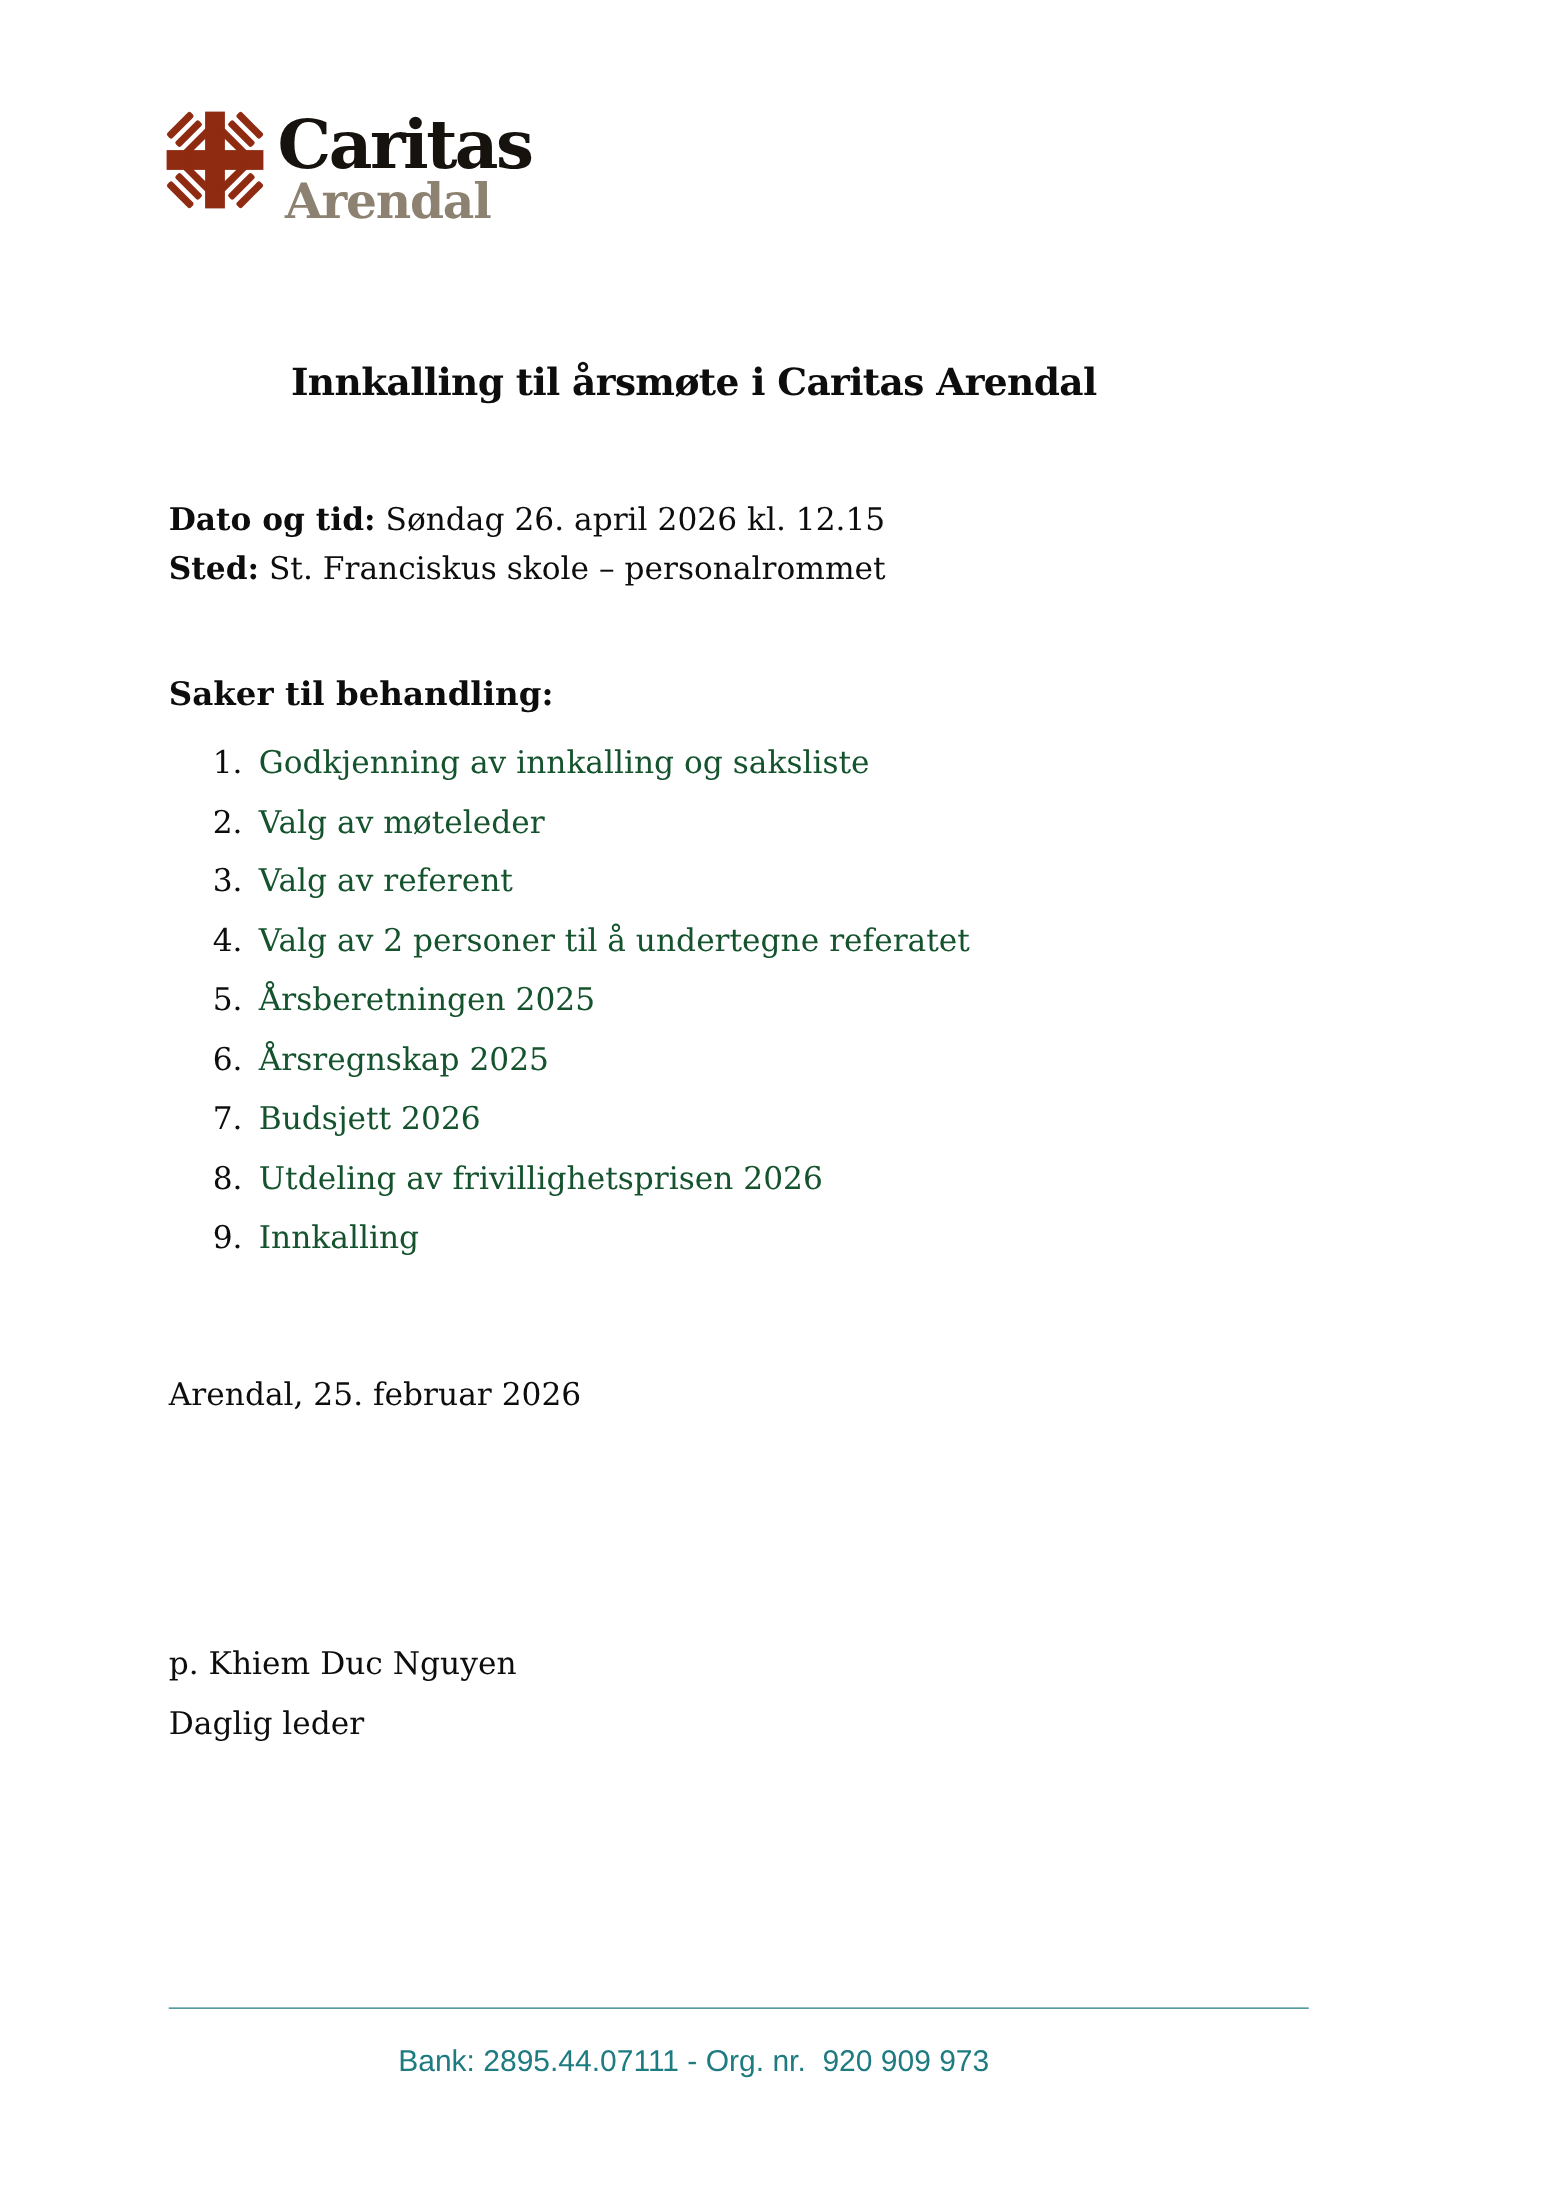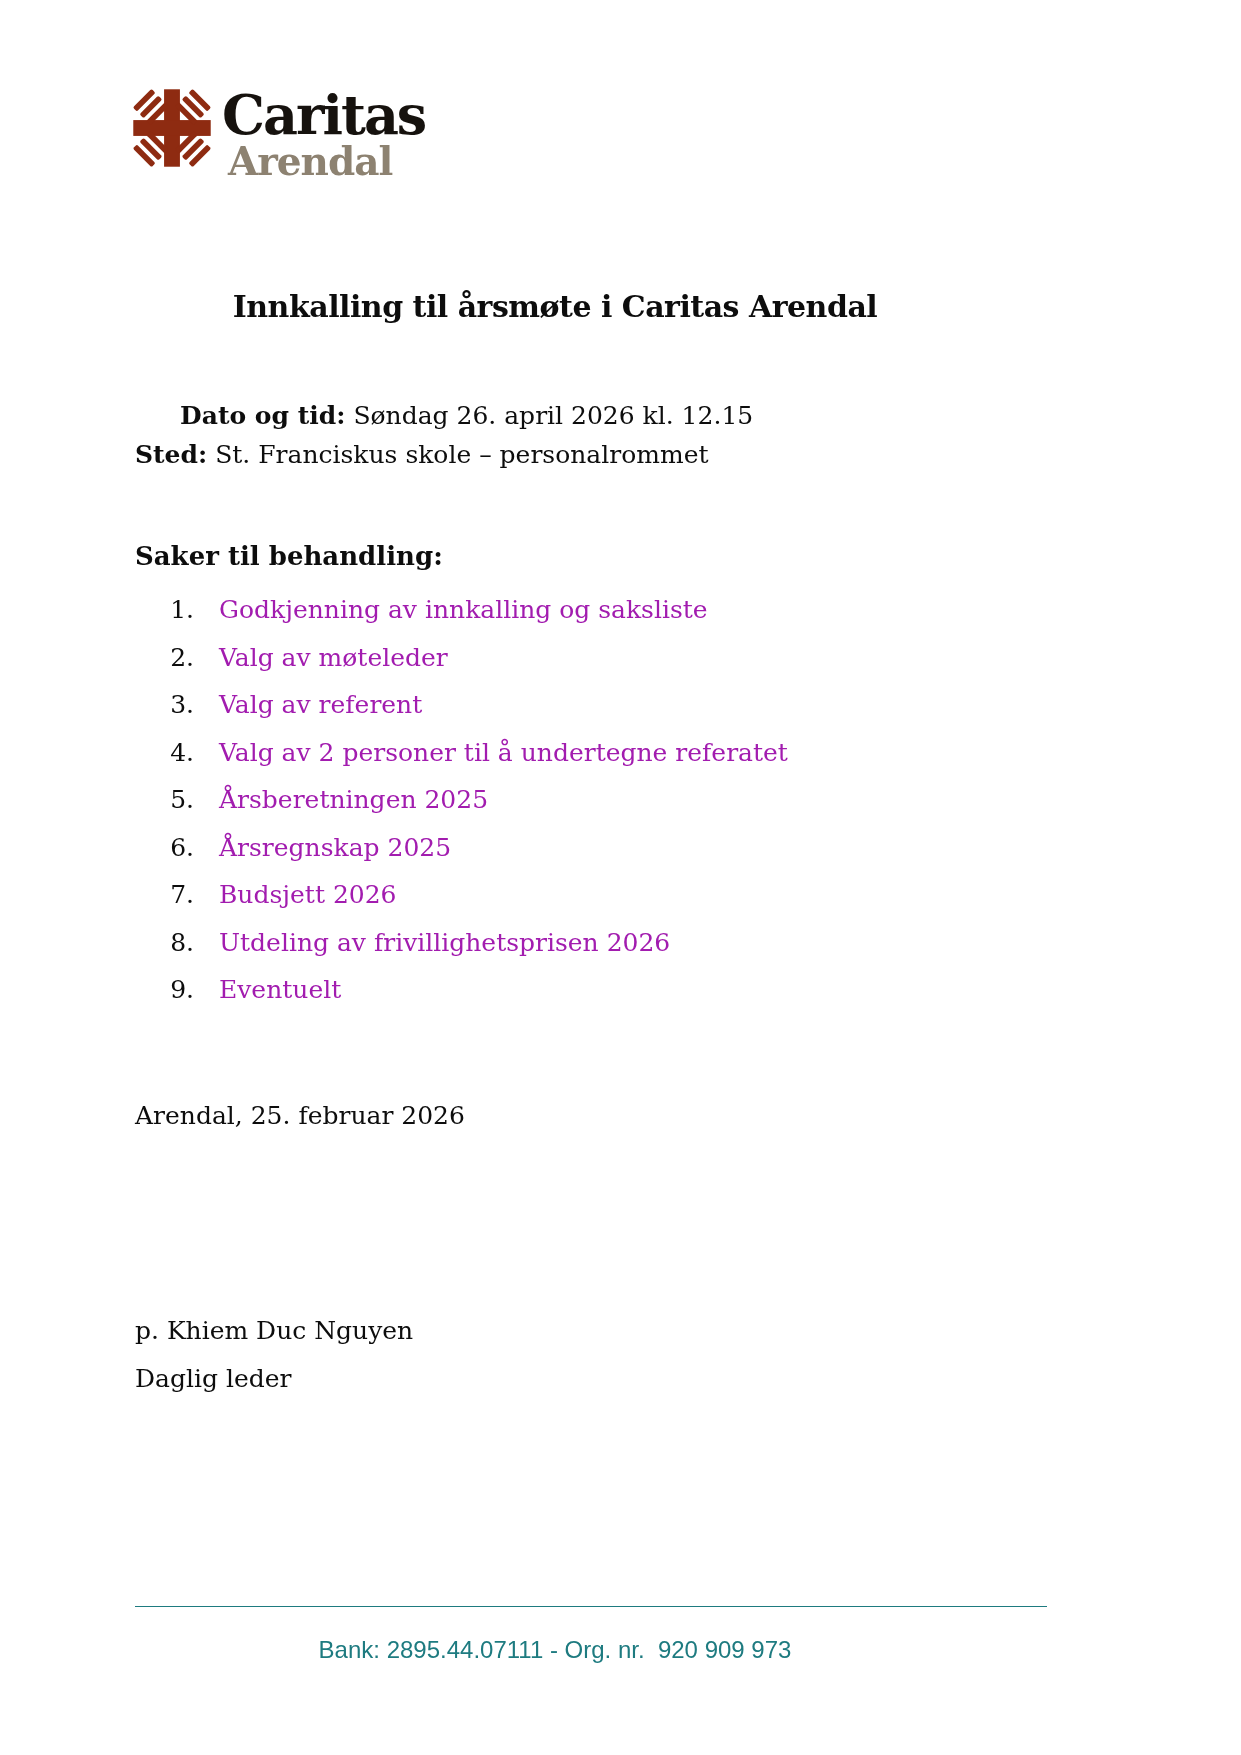--- a/index.html
+++ b/index.html
@@ -32,36 +32,36 @@
   .doc-title {
     top:290px; font-size:30px; font-weight:bold; line-height:1.1;
     letter-spacing:-0.5px; color:#0d0d0d;
   }
 
   
   .bodyline {
     position:absolute; left:135px; font-size:25px; line-height:1.3;
     white-space:nowrap; color:#0d0d0d;
   }
-  .line-dato  { top:400px;margin-left:45px; }
+  .line-dato  { top:400px; }
   .line-sted  { top:439px; }
   .bodyline strong { font-weight:bold; }
 
   .agenda-heading {
     position:absolute; left:135px; top:541px;
     font-size:26px; font-weight:bold; color:#0d0d0d; white-space:nowrap;
   }
 
   .agenda { position:absolute; left:168px; top:597px; }
   .agenda-row { height:47.5px; display:flex; align-items:flex-start; }
   .agenda-row .num {
     width:26px; text-align:right; font-size:25px; line-height:26px; color:#0d0d0d;
   }
   .agenda-row .txt {
-    margin-left:25px; font-size:25px; line-height:26px; white-space:nowrap; color:#a21caf;
+    margin-left:13px; font-size:25px; line-height:26px; white-space:nowrap; color:#14532d;
   }
 
   .closing-dateline { top:1100px; }
   .sig-name         { top:1315px; }
   .sig-title        { top:1363px; }
 
   
   .footer-rule {
     position:absolute; left:135px; top:1606px; width:973px; height:0;
     border-top:1.5px solid #1e7b80;
@@ -149,21 +149,21 @@
     <div class="agenda-row">
       <span class="num">7.</span>
       <span class="txt">Budsjett 2026</span>
     </div>
     <div class="agenda-row">
       <span class="num">8.</span>
       <span class="txt">Utdeling av frivillighetsprisen 2026</span>
     </div>
     <div class="agenda-row">
       <span class="num">9.</span>
-      <span class="txt">Eventuelt</span>
+      <span class="txt">Innkalling</span>
     </div>
   </div>
 
   <p class="bodyline closing-dateline">Arendal, 25. februar 2026</p>
   <p class="bodyline sig-name">p. Khiem Duc Nguyen</p>
   <p class="bodyline sig-title">Daglig leder</p>
 
   <div class="footer-rule"></div>
   <div class="footer-bank">Bank: 2895.44.07111 - Org. nr.  920 909 973</div>
 

